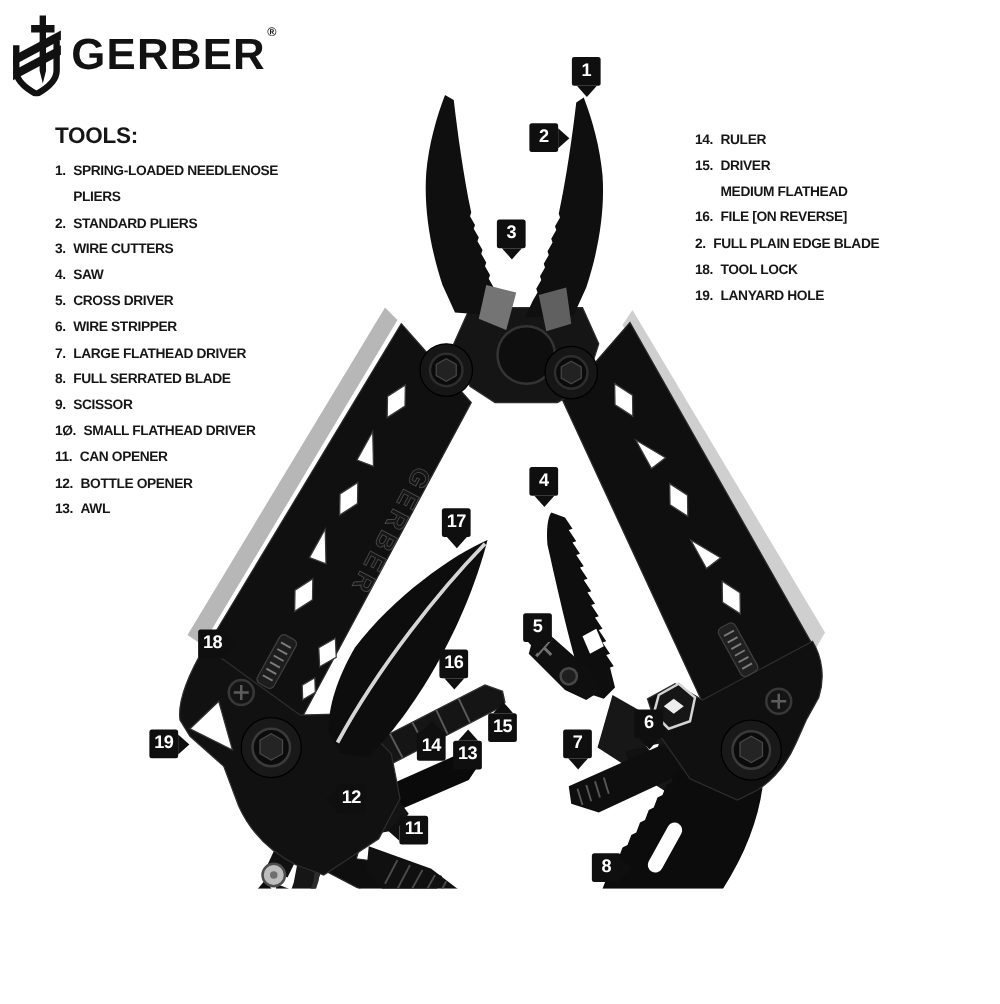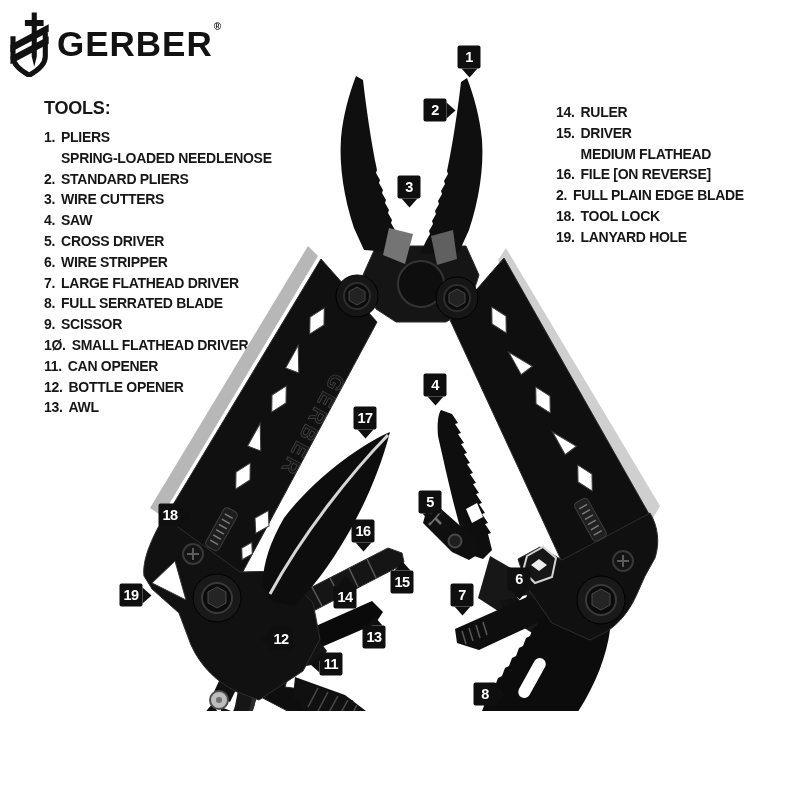--- a/index.html
+++ b/index.html
@@ -9,21 +9,21 @@
   }
   
   .logo{position:absolute;left:6px;top:9px;display:flex;align-items:flex-start;}
   .logo-emblem{width:48px;height:68px;}
   .logo-word{font-size:35px;font-weight:bold;letter-spacing:1px;color:#121212;margin-left:3px;margin-top:17px;line-height:1;}
   .logo-reg{font-size:10px;font-weight:bold;vertical-align:top;position:relative;top:-4px;left:1px;}
   
   .tools-left{position:absolute;left:5px;top:98px;width:280px;margin-left:39px;}
   .tools-right{position:absolute;left:556px;top:102px;width:244px;}
   .tools-heading{font-size:18px;font-weight:bold;letter-spacing:-0.2px;margin:0 0 8px 0;}
-  .tool-item{display:flex;font-size:14px;font-weight:bold;line-height:20.8px;letter-spacing:-0.3px;}
+  .tool-item{display:flex;font-size:11px;font-weight:bold;line-height:20.8px;letter-spacing:-0.3px;}
   .tool-num{margin-right:6px;white-space:pre;}
   .tool-label div{white-space:nowrap;}
   
   .illustration{position:absolute;left:0;top:0;width:800px;height:803px;}
   
   .callout{
     position:absolute;transform:translate(-50%,-50%);
     background:var(--marker-bg,#0f0f0f);color:var(--marker-text,#fff);
     font-size:14.5px;font-weight:bold;line-height:23px;height:23px;min-width:23px;
     text-align:center;padding:0 3px;box-sizing:border-box;border-radius:2px;
@@ -53,22 +53,22 @@
     </svg>
     <span class="logo-word"><span>GERBER</span><span class="logo-reg">®</span></span>
   </div>
 
   <div class="tools-left">
     <div class="tools-heading">TOOLS:</div>
     <div>
         <div class="tool-item">
           <span class="tool-num">1.</span>
           <span class="tool-label">
+            <div>SPRING-LOADED NEEDLENOSE</div>
             <div>PLIERS</div>
-            <div>SPRING-LOADED NEEDLENOSE</div>
           </span>
         </div>
         <div class="tool-item">
           <span class="tool-num">2.</span>
           <span class="tool-label">
             <div>STANDARD PLIERS</div>
           </span>
         </div>
         <div class="tool-item">
           <span class="tool-num">3.</span>
@@ -349,21 +349,21 @@
       <div class="callout arrow-down" style="left: 409px; top: 187px;">3</div>
       <div class="callout arrow-down" style="left: 435px; top: 385px;">4</div>
       <div class="callout arrow-down" style="left: 430px; top: 502px;">5</div>
       <div class="callout arrow-down" style="left: 519px; top: 579px;">6</div>
       <div class="callout arrow-down" style="left: 462px; top: 595px;">7</div>
       <div class="callout arrow-right" style="left: 485px; top: 694px;">8</div>
       <div class="callout arrow-up" style="left: 199px; top: 761px;">9</div>
       <div class="callout arrow-left" style="left: 385px; top: 727px;">1Ø</div>
       <div class="callout arrow-left" style="left: 331px; top: 664px;">11</div>
       <div class="callout arrow-left" style="left: 281px; top: 639px;">12</div>
-      <div class="callout arrow-up" style="left: 374px; top: 637px;">13</div>
+      <div class="callout arrow-up" style="left: 374px; top: 604px;">13</div>
       <div class="callout arrow-up" style="left: 345px; top: 597px;">14</div>
       <div class="callout arrow-up" style="left: 402px; top: 582px; text-align: center;">15</div>
       <div class="callout arrow-down" style="left: 363px; top: 531px;">16</div>
       <div class="callout arrow-down" style="left: 365px; top: 418px;">17</div>
       <div class="callout arrow-right" style="left: 170px; top: 515px;">18</div>
       <div class="callout arrow-right" style="left: 131px; top: 595px;">19</div>
     </div>
 
 </div>
 

